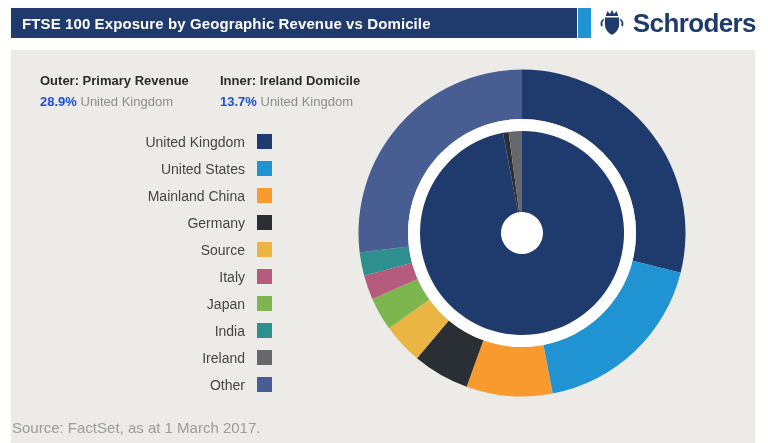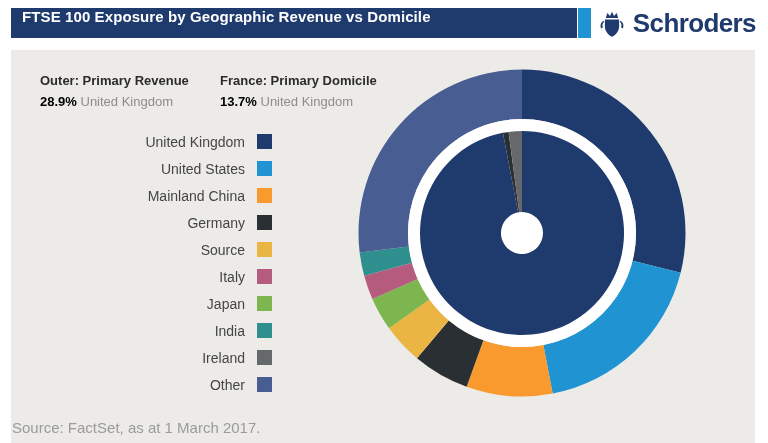--- a/index.html
+++ b/index.html
@@ -5,36 +5,36 @@
   html,body{margin:0;padding:0}
   body{
     width:768px;height:443px;position:relative;overflow:hidden;
     background:#ffffff;
     font-family:"Liberation Sans", sans-serif;
     -webkit-font-smoothing:antialiased;
   }
   
   .header-bar{
     position:absolute;left:11px;top:8px;width:566px;height:30px;
-    background:#1F3A6C;display:flex;
+    background:#1F3A6C;display:flex;align-items:center;
     padding-left:11px;box-sizing:border-box;
   }
   .header-title{font-size:15px;font-weight:bold;color:#ffffff;letter-spacing:.1px;white-space:nowrap}
   .header-stripe{position:absolute;left:578px;top:8px;width:13px;height:30px;background:#2093D2}
-  .brand{position:absolute;right:12px;top:7px;height:32px;display:flex;align-items:flex-end;gap:6px}
+  .brand{position:absolute;right:12px;top:7px;height:32px;display:flex;align-items:flex-start;gap:6px}
   .brand-name{font-size:26px;font-weight:bold;color:#1F3A6C;letter-spacing:-0.6px;line-height:32px}
   .crest{display:block}
   
   .panel{position:absolute;left:11px;top:50px;width:744px;height:424px;background:#ECEBE8}
   .stat{position:absolute;top:24px;font-size:13px;line-height:13px}
   .stat-outer{left:29px}
   .stat-inner{left:209px}
   .stat-label{font-weight:bold;color:#2B2B2B;white-space:nowrap}
   .stat-line{margin-top:8px;white-space:nowrap}
-  .stat-value{font-weight:bold;color:#000000}
+  .stat-value{font-weight:bold;color:#1d4ed8}
   .stat-country{color:#8E8D8B}
   
   .legend{position:absolute;left:0;top:84px;width:261px}
   .legend-row{display:flex;align-items:center;justify-content:flex-end;height:15px;margin-bottom:12px}
   .legend-label{font-size:14px;color:#454545;white-space:nowrap}
   .legend-swatch{width:15px;height:15px;margin-left:12px;flex:0 0 15px}
   
   .chart-wrap{position:absolute;left:341px;top:13px;width:340px;height:340px}
   
   .source{position:absolute;left:12px;top:419px;font-size:15px;color:#9B9B9B;white-space:nowrap}
@@ -63,21 +63,21 @@
 
   <div class="stat stat-outer">
     <div class="stat-label">Outer: Primary Revenue</div>
     <div class="stat-line">
       <span class="stat-value">28.9%</span>
       <span class="stat-country">United Kingdom</span>
     </div>
   </div>
 
   <div class="stat stat-inner">
-    <div class="stat-label">France: Primary Domicile</div>
+    <div class="stat-label">Inner: Ireland Domicile</div>
     <div class="stat-line">
       <span class="stat-value">13.7%</span>
       <span class="stat-country">United Kingdom</span>
     </div>
   </div>
 
   <div class="legend">
       <div class="legend-row">
         <span class="legend-label">United Kingdom</span>
         <span class="legend-swatch" style="background: rgb(31, 58, 108);"></span>

